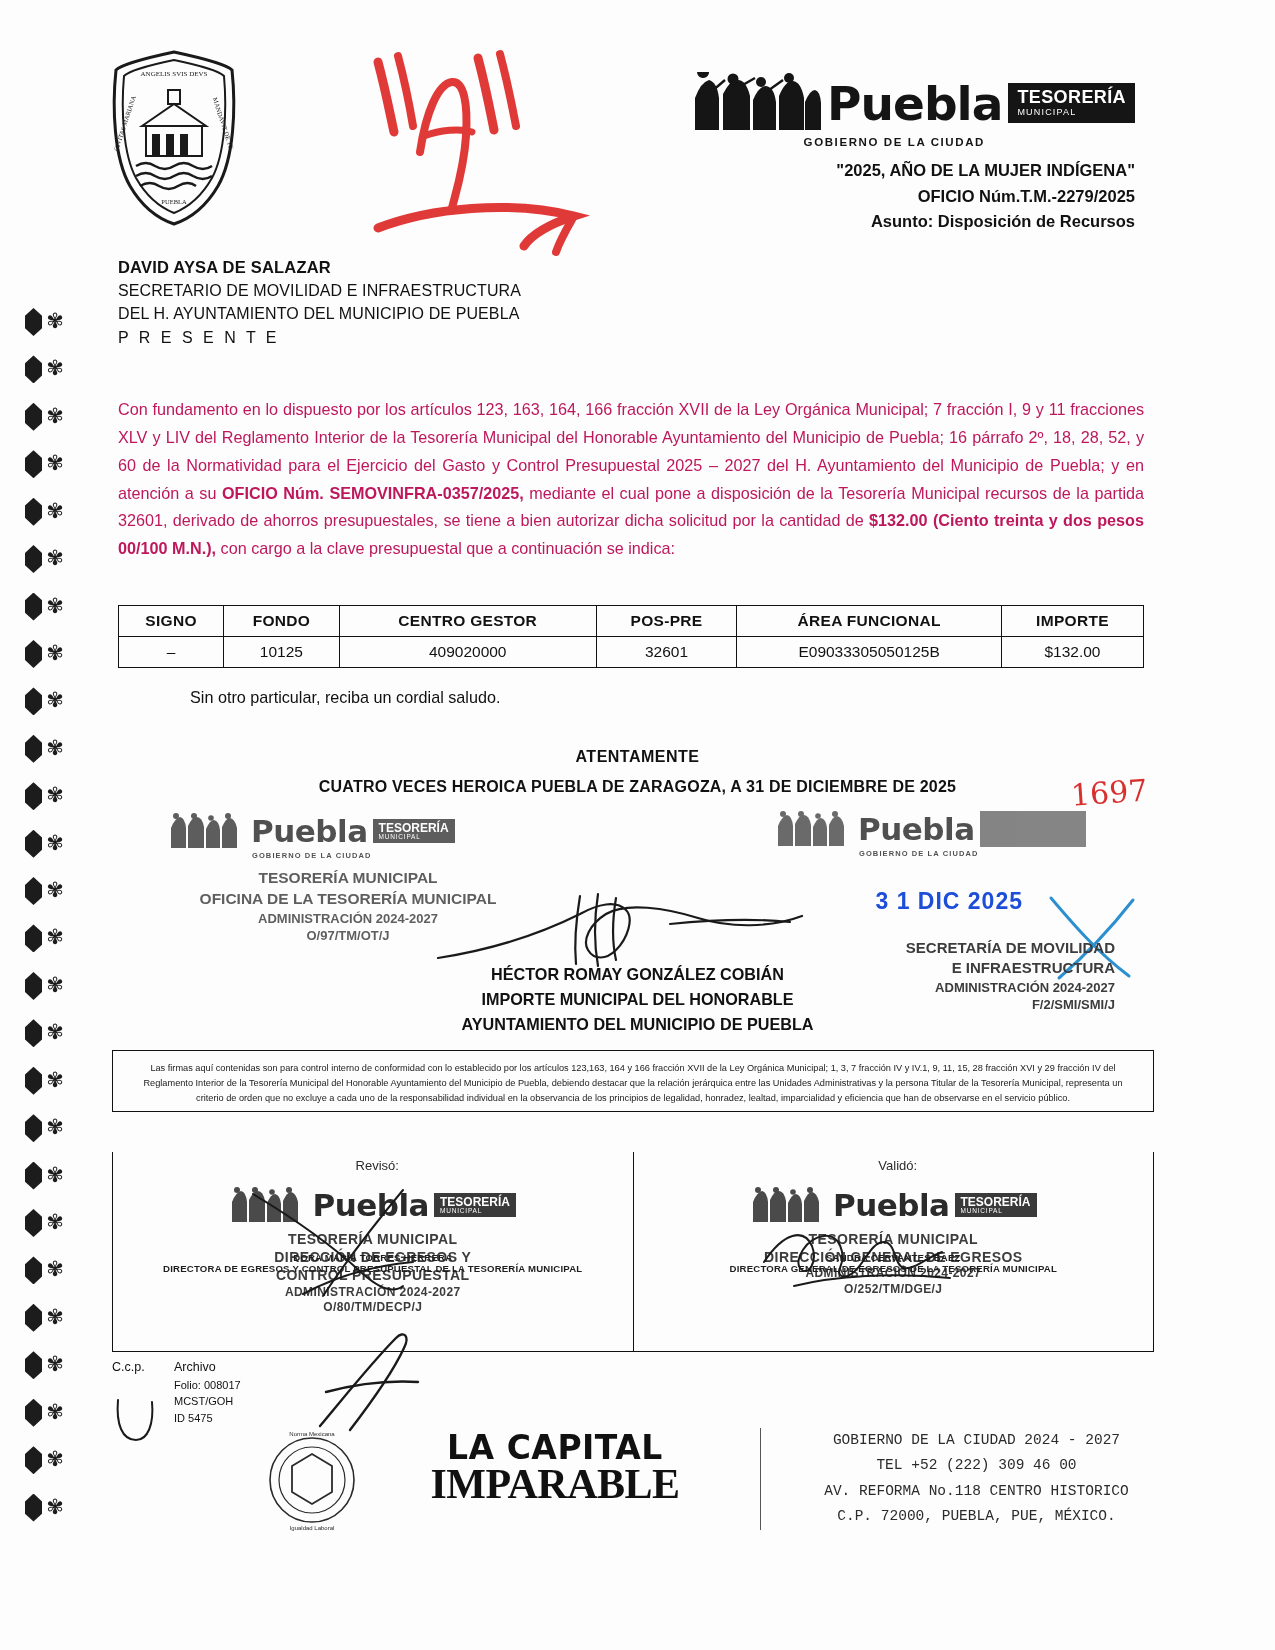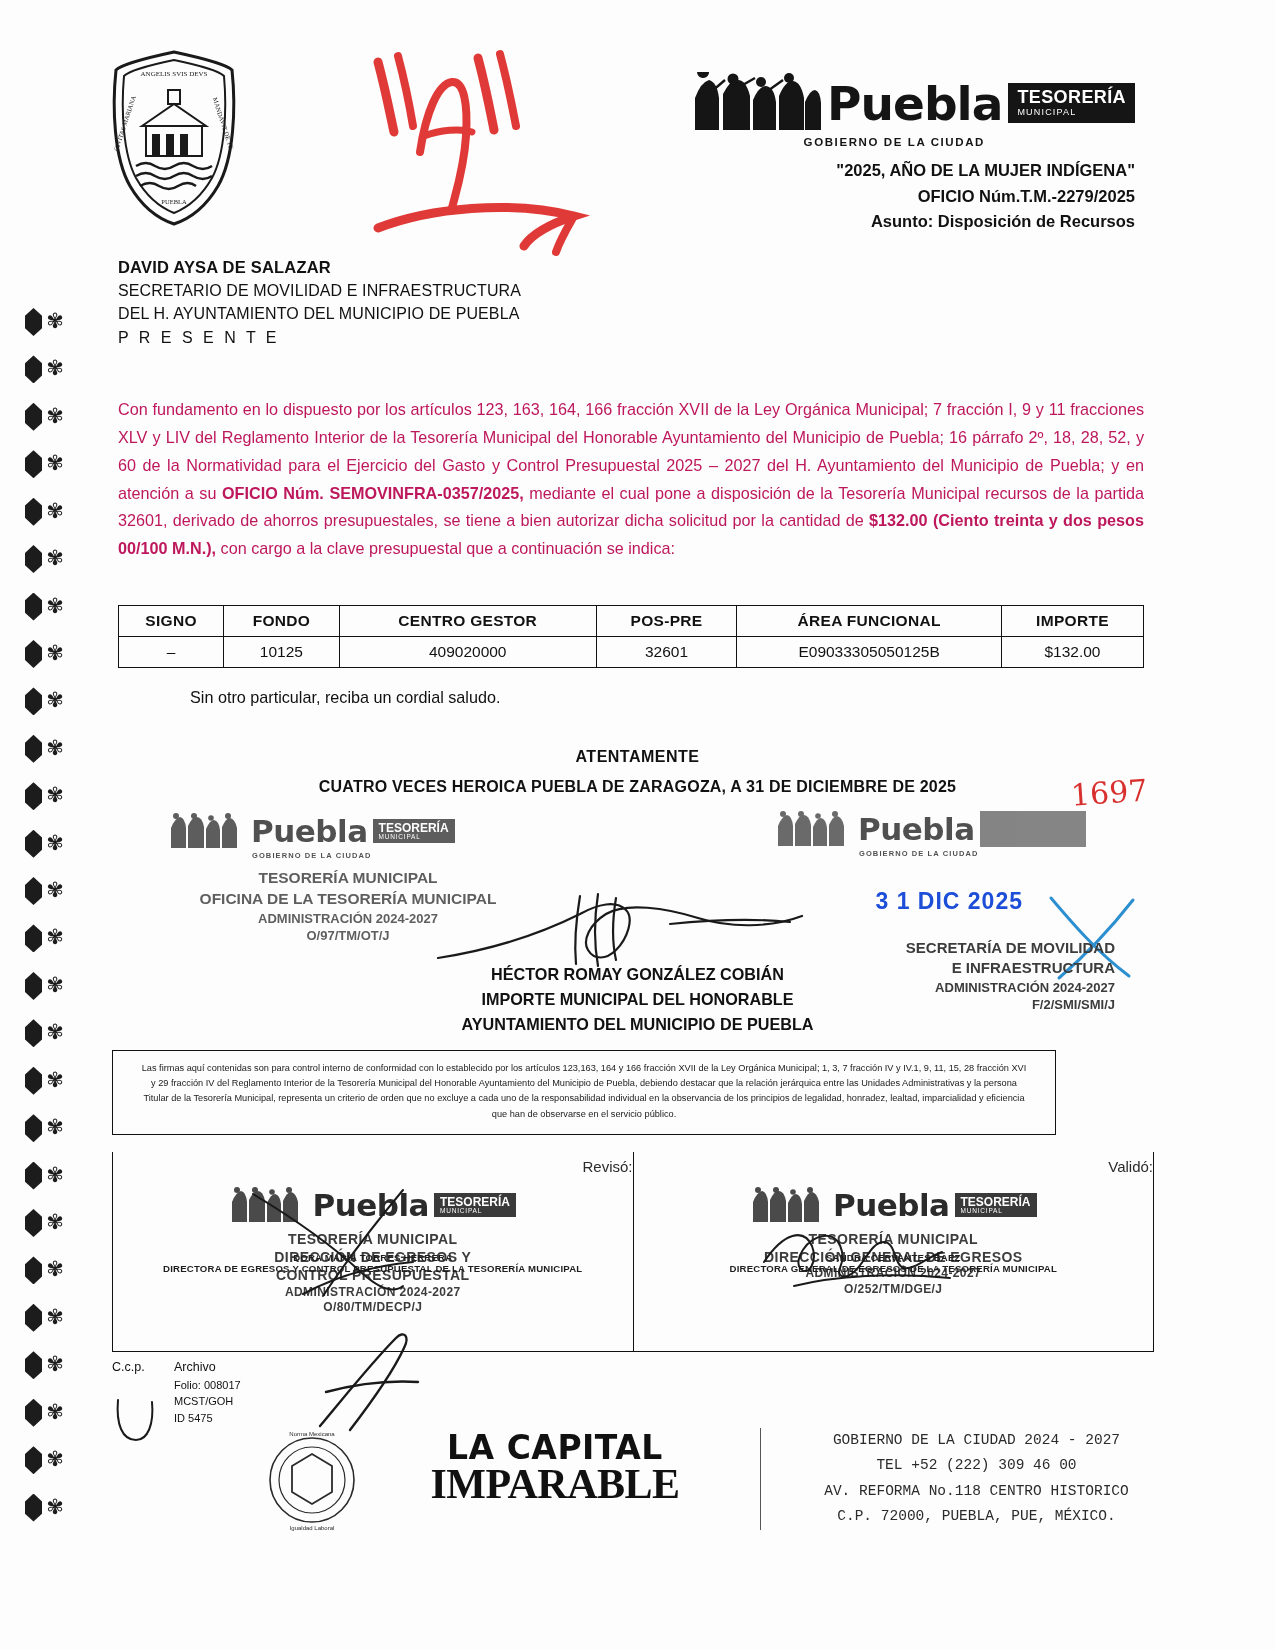--- a/index.html
+++ b/index.html
@@ -318,23 +318,23 @@
     line-height: 1.55;
   }
 
   .sig-scribble { position: absolute; pointer-events: none; }
 
   
   .legal-box {
     position: absolute;
     left: 112px;
     top: 1050px;
-    width: 944px;
+    width: 1042px;
     border: 1.4px solid #111;
-    padding: 10px 26px 12px 26px;
+    padding: 10px 26px 4px 26px;
     box-sizing: border-box;
     font-size: 9.2px;
     line-height: 1.65;
     text-align: center;
     color: #1a1a1a;
   }
 
   .approval-row {
     position: absolute;
     left: 112px;
@@ -349,22 +349,22 @@
   .approval-cell {
     flex: 1;
     position: relative;
     box-sizing: border-box;
   }
   .approval-cell + .approval-cell { border-left: 1.4px solid #111; }
   .approval-label {
     position: absolute;
     top: 6px;
     left: 9px; right: 0;
-    text-align: right;
-    font-size: 15px;
+    text-align: center;
+    font-size: 13px;
     color: #2b2b2b;
   }
   .approval-stamp {
     position: absolute;
     top: 34px;
     left: 0; right: 0;
     text-align: center;
   }
   .approval-stamp .stamp-logo { justify-content: center; }
   .approval-title {

